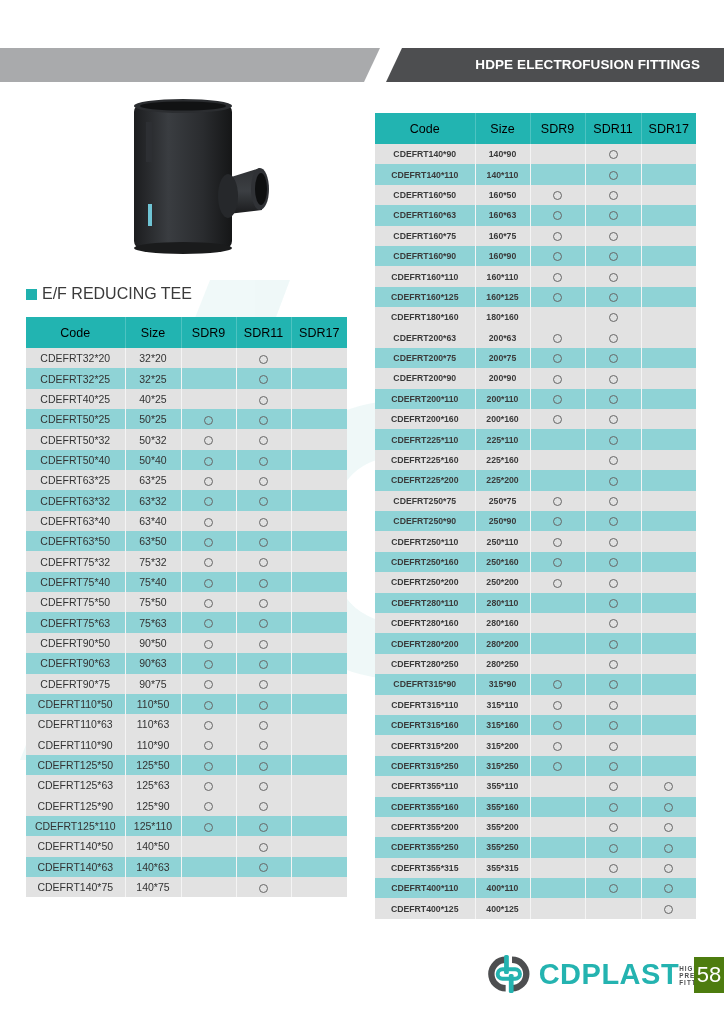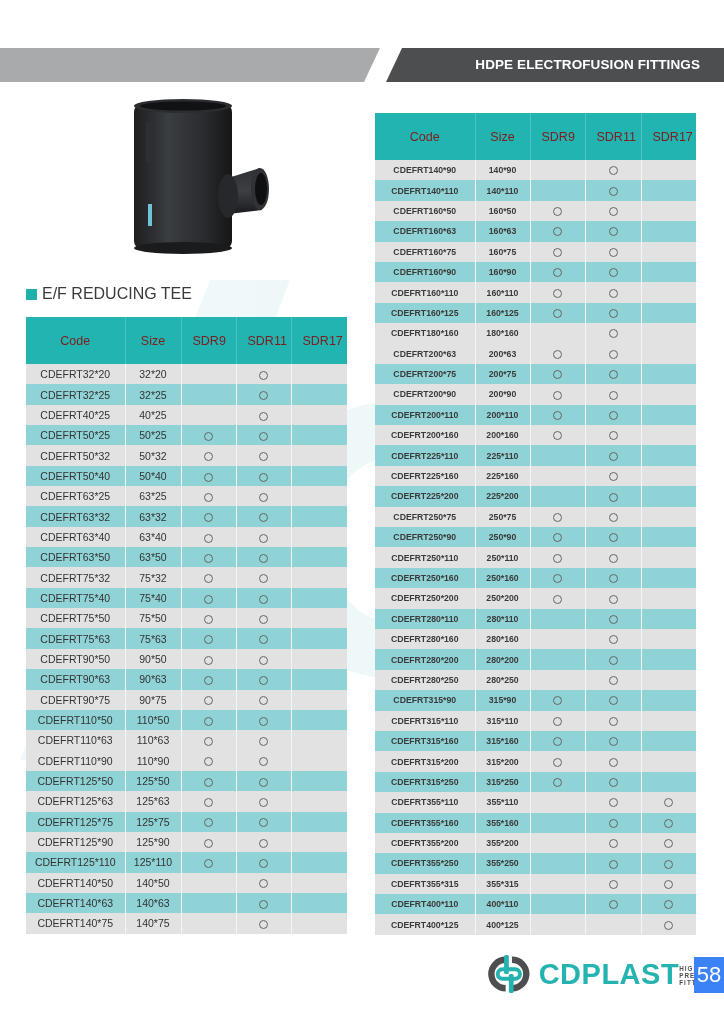--- a/index.html
+++ b/index.html
@@ -5,37 +5,37 @@
   html, body { margin:0; padding:0; }
   body { width:724px; height:1024px; position:relative; overflow:hidden; background:#ffffff; font-family:"Liberation Sans", sans-serif; color:#333; }
   .watermark { position:absolute; left:-40px; top:120px; width:700px; height:700px; pointer-events:none; }
   .banner-light { position:absolute; left:0; top:48px; width:380px; height:34px; background:#a9aaac; clip-path:polygon(0 0,100% 0,calc(100% - 16px) 100%,0 100%); }
   .banner-dark { position:absolute; left:386px; top:48px; width:338px; height:34px; background:#4d4e50; clip-path:polygon(16px 0,100% 0,100% 100%,0 100%); }
   .banner-dark span { position:absolute; right:24px; top:0; line-height:34px; color:#fff; font-weight:bold; font-size:13.5px; letter-spacing:0.1px; }
   .product { position:absolute; left:110px; top:92px; width:160px; height:165px; }
   .section-title { position:absolute; left:26px; top:285px; display:flex; align-items:center; font-size:16px; color:#3a3a3a; }
   .section-title .sq { width:11px; height:11px; background:#1fb1ae; margin-right:5px; }
   table.spec { position:absolute; border-collapse:collapse; table-layout:fixed; }
-  table.spec th { background:#22b4b1; color:#7f1d1d; font-weight:normal; font-size:12.5px; height:25px; padding:11px; border-right:1px solid #4ec3c1; text-align:center; }
+  table.spec th { background:#22b4b1; color:#000000; font-weight:normal; font-size:12.5px; height:25px; padding:3px; border-right:1px solid #4ec3c1; text-align:center; }
   table.spec th:last-child { border-right:none; }
   table.spec td { padding:0; text-align:center; font-size:10px; color:#333; border-right:1px solid #f4f4f4; }
   table.spec td:last-child { border-right:none; }
   table.spec tr.odd td { background:#e2e2e2; }
   table.spec tr.even td { background:#8fd3d6; }
   #tbl-left { left:26px; top:317px; width:321px; }
   #tbl-left td { height:20.35px; font-size:10.5px; }
   #tbl-right { left:375px; top:113px; width:321px; }
   #tbl-right td { height:20.4px; font-size:8.7px; font-weight:bold; color:#3a3a3a; }
   #tbl-right td.mark, #tbl-left td.mark { font-weight:normal; }
   .circ { display:inline-block; width:7px; height:7px; border:1px solid #666; border-radius:50%; vertical-align:middle; }
   .logo { position:absolute; left:485px; top:948px; display:flex; align-items:center; }
   .logo .text { margin-left:6px; display:flex; flex-direction:row; align-items:center; }
   .logo .brand { font-size:29px; font-weight:bold; color:#24b3b0; letter-spacing:0.5px; line-height:28px; }
   .logo .tag { font-size:6.3px; font-weight:bold; color:#4d4e50; letter-spacing:1.1px; margin-top:2px; }
-  .pagenum { position:absolute; left:694px; top:957px; width:30px; height:36px; background:#3b82f6; color:#fff; font-size:22px; line-height:36px; text-align:center; }
+  .pagenum { position:absolute; left:694px; top:957px; width:30px; height:36px; background:#4d7c0f; color:#fff; font-size:22px; line-height:36px; text-align:center; }
 </style>
 </head>
 <body>
 
 <svg class="watermark" viewBox="0 0 700 700">
   <g fill="#e9f6f6" opacity="0.7">
     <path d="M60 640 L250 160 L330 160 L150 640 Z"></path>
     <path d="M300 420 C300 300 420 250 520 300 L490 350 C430 320 370 340 370 420 C370 500 430 520 500 490 L520 540 C420 590 300 540 300 420 Z"></path>
     <path d="M430 120 L690 60 L680 110 L600 130 L540 380 L480 380 L540 145 L420 170 Z"></path>
   </g>
@@ -242,27 +242,20 @@
         <td class="mark"><span class="circ"></span></td>
         <td class="mark"></td>
       </tr>
       <tr class="odd">
         <td>CDEFRT125*63</td>
         <td>125*63</td>
         <td class="mark"><span class="circ"></span></td>
         <td class="mark"><span class="circ"></span></td>
         <td class="mark"></td>
       </tr>
-      <tr class="even">
-        <td>CDEFRT125*75</td>
-        <td>125*75</td>
-        <td class="mark"><span class="circ"></span></td>
-        <td class="mark"><span class="circ"></span></td>
-        <td class="mark"></td>
-      </tr>
       <tr class="odd">
         <td>CDEFRT125*90</td>
         <td>125*90</td>
         <td class="mark"><span class="circ"></span></td>
         <td class="mark"><span class="circ"></span></td>
         <td class="mark"></td>
       </tr>
       <tr class="even">
         <td>CDEFRT125*110</td>
         <td>125*110</td>

